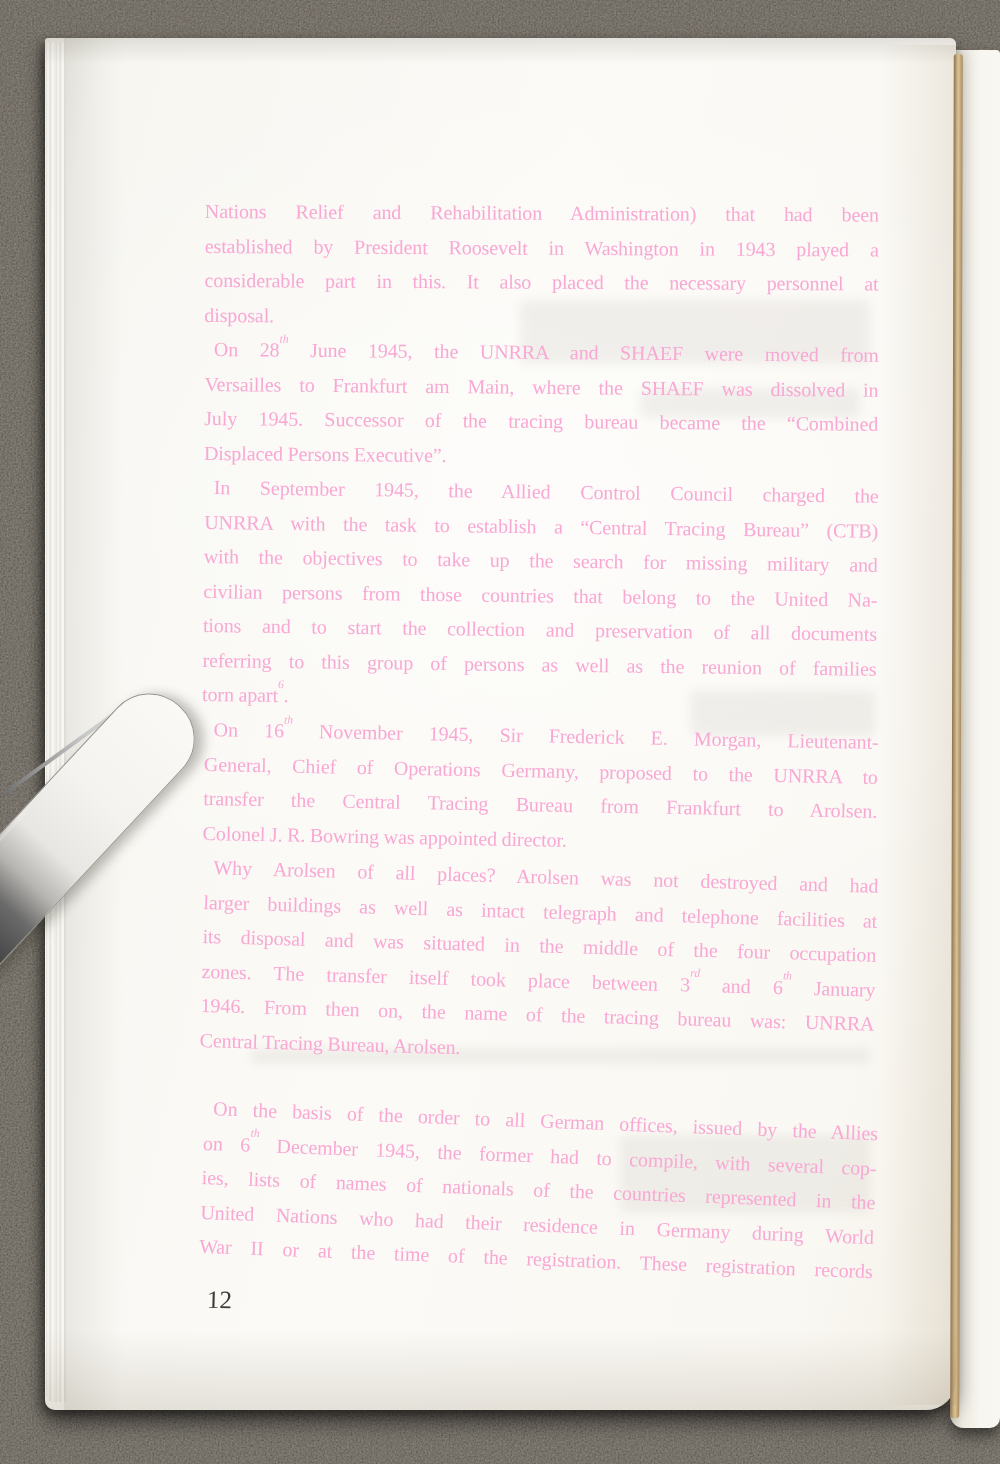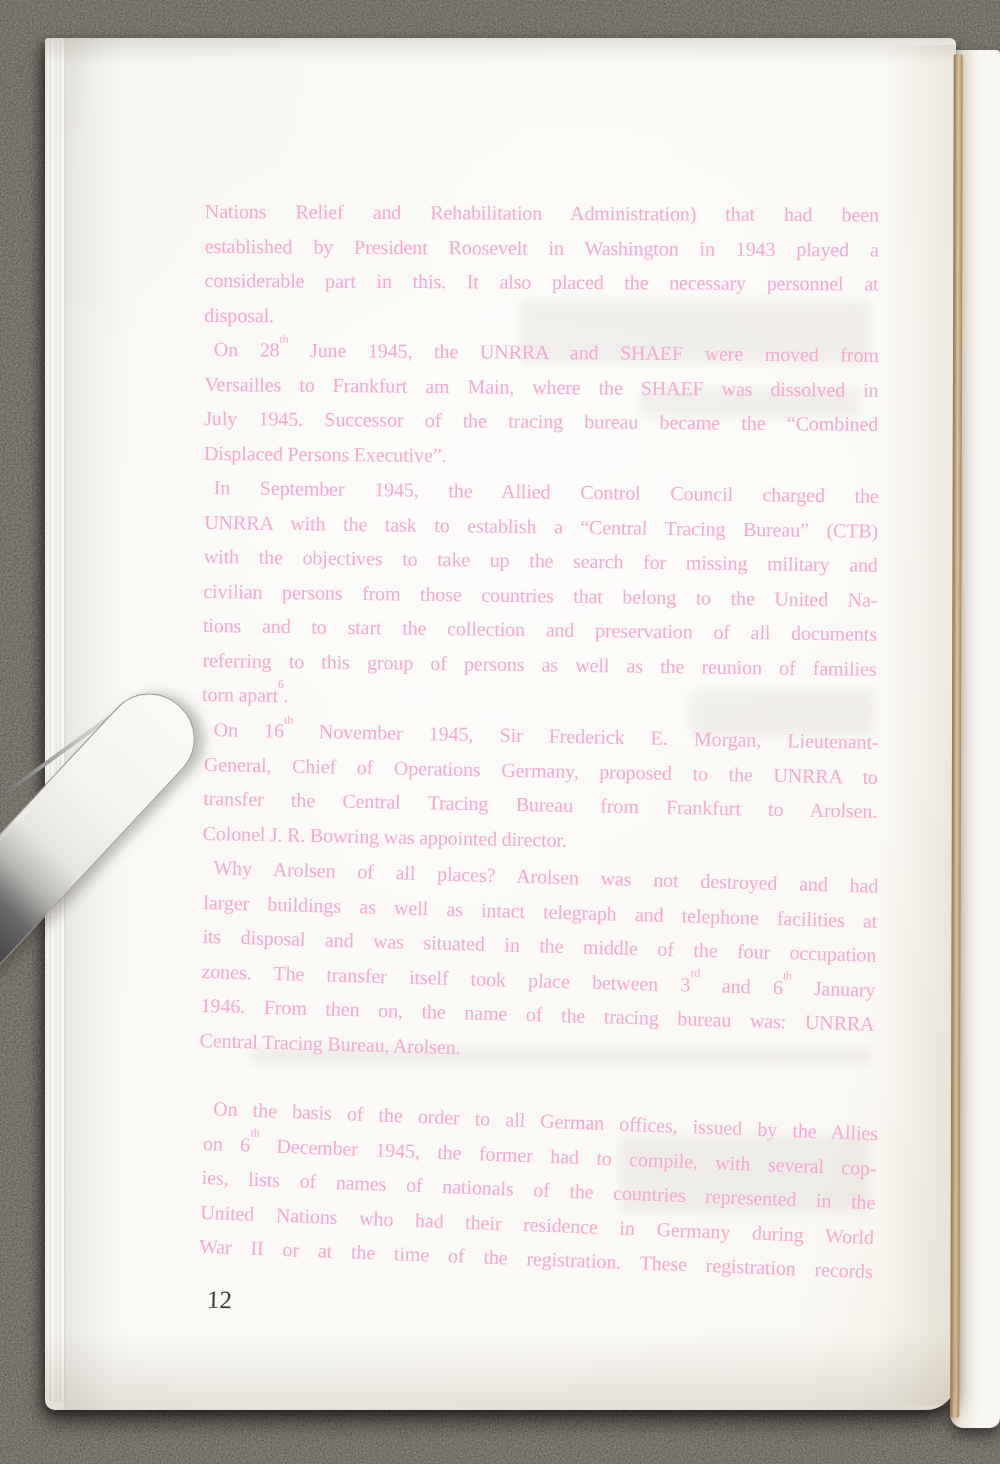--- a/index.html
+++ b/index.html
@@ -89,21 +89,21 @@
   .tilt-0 { transform: rotate(0.30deg); }
   .tilt-1 { transform: rotate(0.50deg); }
   .tilt-2 { transform: rotate(0.75deg); }
   .tilt-3 { transform: rotate(1.10deg); }
   .tilt-4 { transform: rotate(1.60deg); }
   .tilt-5 { transform: rotate(2.15deg); }
   .space-before { margin-top: 34.5px; }
   .line { text-align: justify; text-align-last: justify; }
   .line-last { text-align-last: left; }
   .indent { text-indent: 9px; }
-  sup { font-size: 0.58em; position: relative; top: -0.55em; line-height: 0; }
+  sup { font-size: 0.58em; position: relative; top: -0.55em; line-height: 0; font-style: italic; }
 
   .page-number {
     position: absolute; z-index: 6;
     left: 207px; top: 1286px;
     font-size: 25px; color: #3f3a34;
     transform: rotate(1.6deg);
   }
 
   
   .clip-blade {

